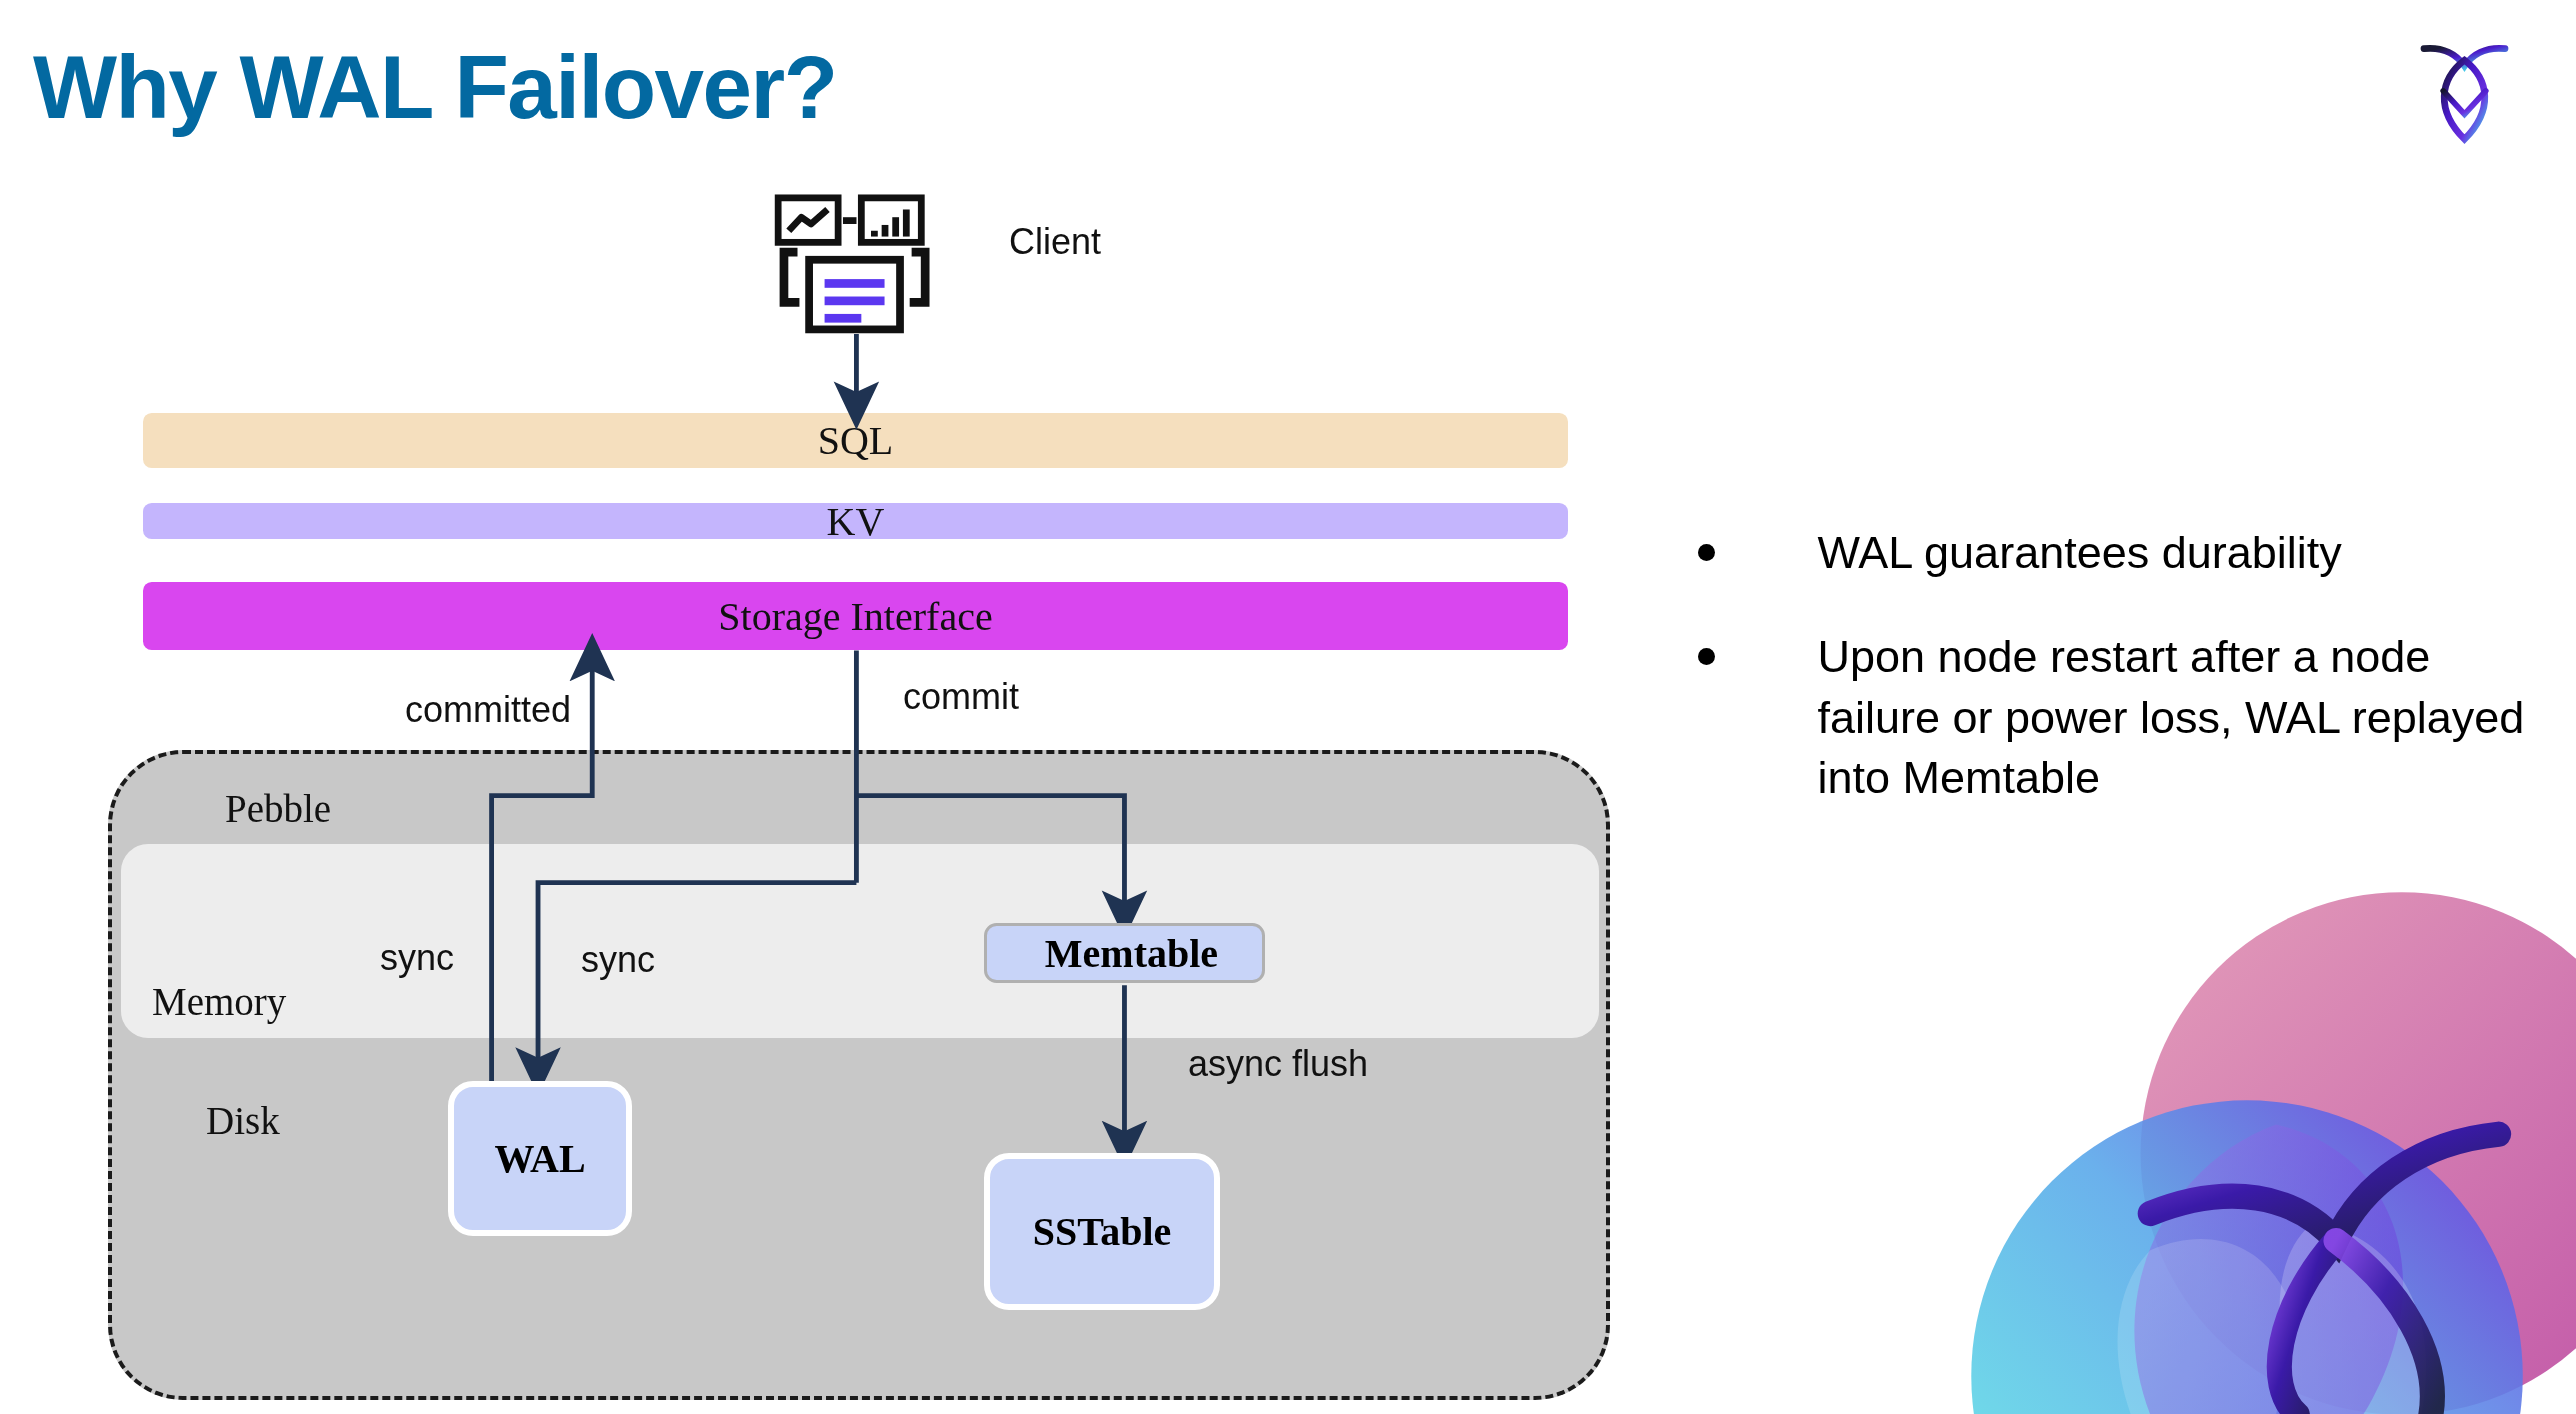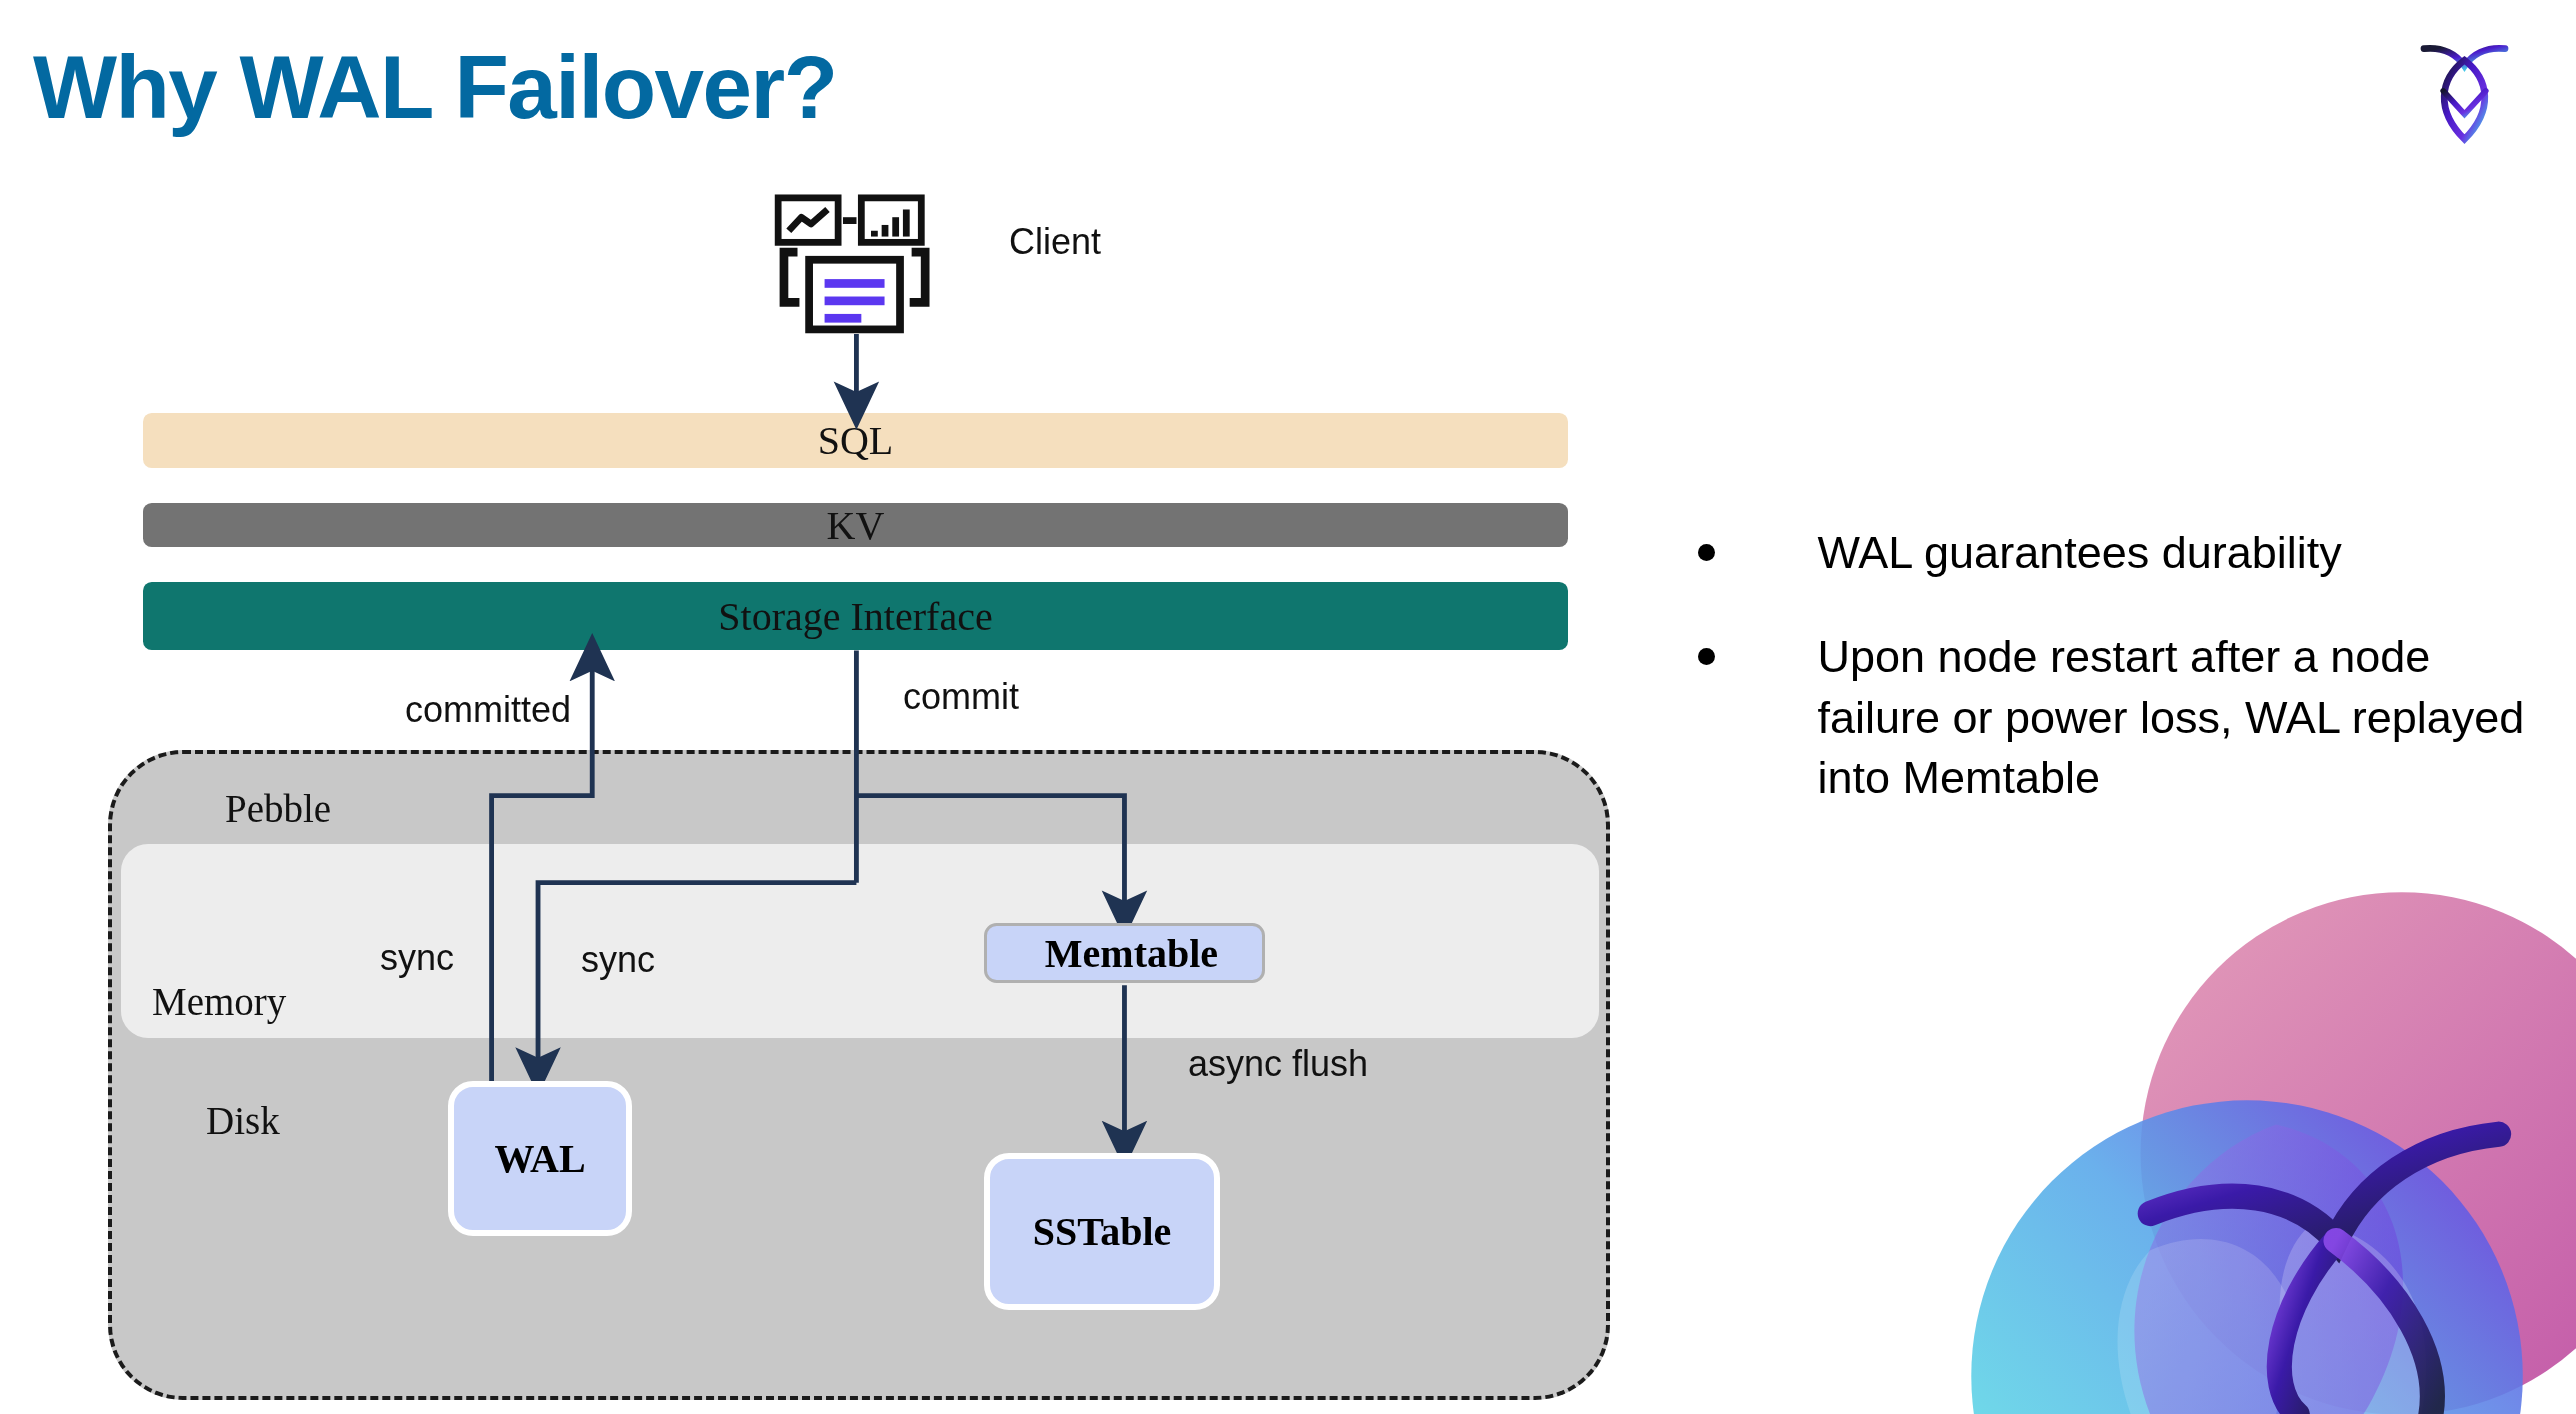--- a/index.html
+++ b/index.html
@@ -75,22 +75,22 @@
     border-radius: 8.7px;
     display: flex;
     align-items: center;
     justify-content: center;
     font-family: "Liberation Serif", serif;
     font-size: 40px;
     color: #111111;
     box-sizing: border-box;
   }
   #bar-sql  { top: 413px; height: 55px; background: #f5dfbe; }
-  #bar-kv   { top: 503px; height: 44px; background: #737373; }
-  #bar-storage { top: 582px; height: 68px; background: #0f766e; }
+  #bar-kv   { top: 503px; height: 36px; background: #c4b5fd; }
+  #bar-storage { top: 582px; height: 68px; background: #d946ef; }
 
   
   #pebble-box {
     position: absolute;
     left: 108px;
     top: 750px;
     width: 1502px;
     height: 650px;
     border: 4.8px dashed #1b1b1b;
     border-radius: 75px;

